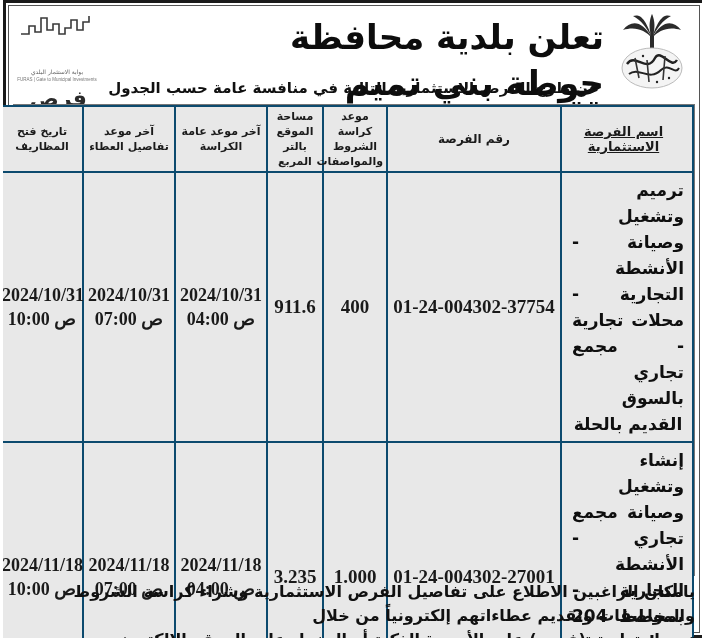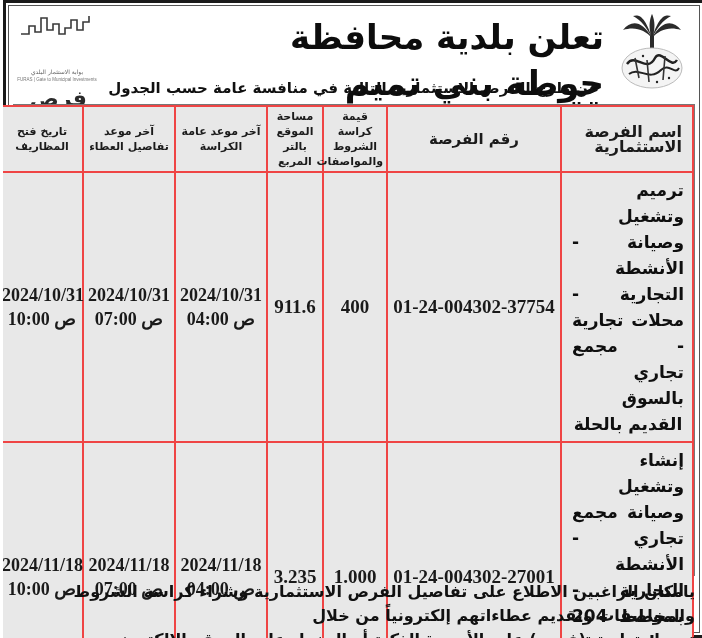--- a/index.html
+++ b/index.html
@@ -47,27 +47,27 @@
 
     
     .tbl-wrap {
       position: absolute; left: 4px; right: 4px; top: 98px; height: 472px;
       background: #e7e7e7; border: 1px solid #777;
     }
     table {
       width: 100%; height: 100%; border-collapse: collapse; table-layout: fixed;
       background: #e8e8e8;
     }
-    th, td { border: 2px solid #ef4444; text-align: center; vertical-align: middle; }
+    th, td { border: 2px solid #0c4a6e; text-align: center; vertical-align: middle; }
     th {
       font-weight: bold; font-size: 11px; line-height: 15px; color: #1b1b1b; padding: 2px 3px;
       height: 62px;
     }
-    th.name-col-h { font-size: 16px; text-align: right; padding-right: 10px; }
-    th.num-col-h { font-size: 15px; }
+    th.name-col-h { font-size: 13px; padding-right: 10px; text-decoration: underline; }
+    th.num-col-h { font-size: 12px; }
     td {
       font-family: "Liberation Serif", "DejaVu Serif", serif; font-weight: bold; font-size: 19px;
       color: #1a1a1a; line-height: 24px;
     }
     td.date-cell { direction: ltr; font-size: 18px; line-height: 24px; }
     td.date-cell .t { display: block; }
     td.name-cell {
       font-family: "DejaVu Sans", sans-serif; font-weight: 700; font-size: 17px; line-height: 26px;
       text-align: justify; text-align-last: center; padding: 4px 8px 4px 10px; color: #0f0f0f;
     }
@@ -128,21 +128,21 @@
           <col style="width:64px">
           <col style="width:56px">
           <col style="width:92px">
           <col style="width:92px">
           <col style="width:82px">
         </colgroup>
         <thead>
           <tr>
             <th class="name-col-h">اسم الفرصة الاستثمارية</th>
             <th class="num-col-h">رقم الفرصة</th>
-            <th>قيمة كراسة الشروط والمواصفات</th>
+            <th>موعد كراسة الشروط والمواصفات</th>
             <th>مساحة الموقع بالتر المربع</th>
             <th>آخر موعد عامة الكراسة</th>
             <th>آخر موعد تفاصيل العطاء</th>
             <th>تاريخ فتح المظاريف</th>
           </tr>
         </thead>
         <tbody>
           <tr style="height:178px">
             <td class="name-cell">ترميم وتشغيل وصيانة - الأنشطة التجارية - محلات تجارية - مجمع تجاري بالسوق القديم بالحلة</td>
             <td class="mono">01-24-004302-37754</td>

